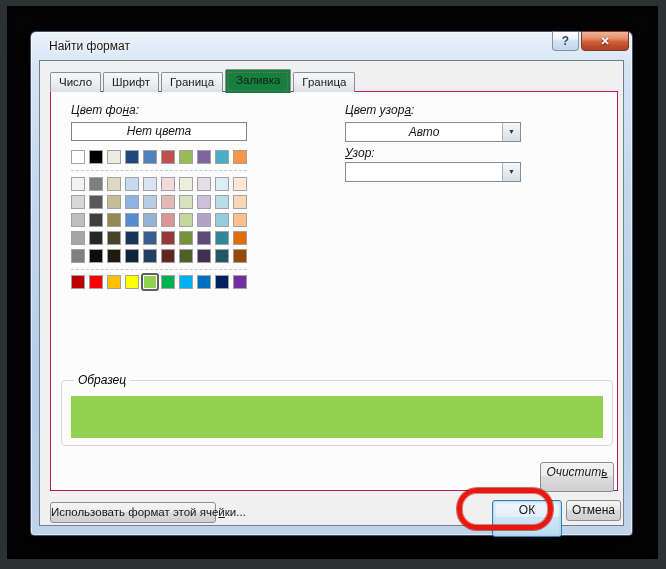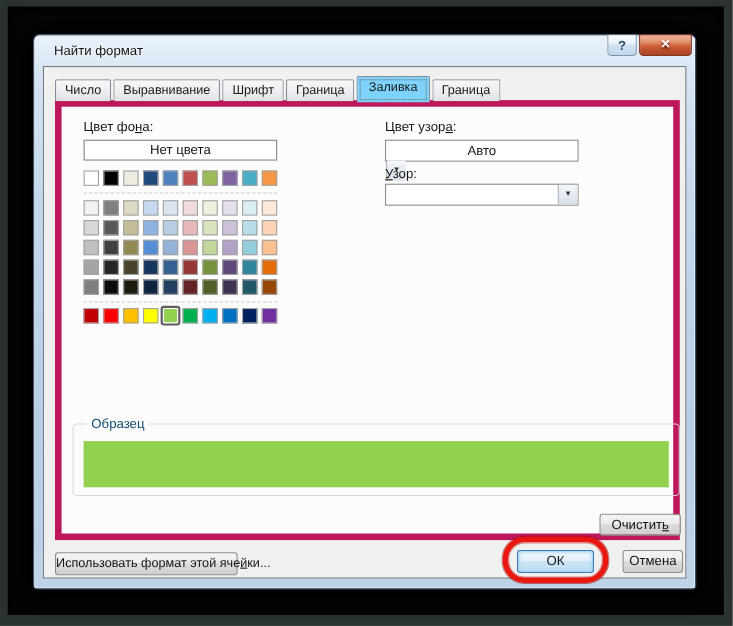--- a/index.html
+++ b/index.html
@@ -52,30 +52,30 @@
   }
   
   .tab-bar{position:absolute;left:10px;top:8px;height:23px;display:flex;align-items:flex-end;z-index:3;}
   .tab{
     height:19px;line-height:18px;padding:0 8px;margin-right:2px;
     font-size:11.5px;color:#1a1a1a;white-space:nowrap;
     background:linear-gradient(#f5f7f9,#eceef1 55%,#dde0e4);
     border:1px solid #8a8d95;border-bottom:none;border-radius:2px 2px 0 0;
   }
   .tab.active{
-    height:23px;line-height:21px;background:#7dd3fc;position:relative;z-index:4;
+    height:23px;line-height:21px;background:#15803d;position:relative;z-index:4;
     margin-bottom:-1px;padding:0 10px;
   }
   .tab.active::after{
     content:"";position:absolute;left:2px;right:2px;top:2px;bottom:2px;
     border:1px dotted #707070;
   }
   .tabpanel{
     position:absolute;left:10px;top:30px;width:568px;height:400px;
-    background:#fcfcfc;border:6px solid #be185d;box-sizing:border-box;z-index:2;
+    background:#fcfcfc;border:1px solid #be185d;box-sizing:border-box;z-index:2;font-style:italic;
   }
   .field-label{font-size:12px;color:#161616;white-space:nowrap;}
   .ak{text-decoration:underline;}
   
   .col-left{position:absolute;left:20px;top:11px;width:176px;}
   .no-color-btn{
     margin-top:5px;width:176px;height:19px;box-sizing:border-box;
     background:#ffffff;border:1px solid #848484;
     font-size:12px;text-align:center;line-height:17px;color:#161616;cursor:default;
   }
@@ -97,43 +97,43 @@
   }
   .fill-effects-btn{left:20px;top:211px;width:114px;height:20px;line-height:18px;font-size:11.5px;}
   .more-colors-btn{left:144px;top:211px;width:98px;height:20px;line-height:18px;font-size:11.5px;}
   
   .lbl-pattern-color{position:absolute;left:294px;top:11px;}
   .lbl-pattern{position:absolute;left:294px;top:54px;}
   .combo{
     position:absolute;left:294px;width:176px;height:20px;box-sizing:border-box;
     background:#fff;border:1px solid #898c92;display:flex;cursor:default;
   }
-  .combo-1{top:30px;flex-direction:column;}
+  .combo-1{top:30px;}
   .combo-2{top:70px;}
   .combo-text{flex:1;font-size:12px;line-height:18px;text-align:center;color:#161616;}
   .combo-arrow{
     width:17px;border-left:1px solid #a9b1bb;
     background:linear-gradient(#f6f8fa,#e3e9f0 60%,#d6dee7);
     font-size:7px;line-height:18px;text-align:center;color:#30353c;
   }
   
   .sample-group{
     position:absolute;left:10px;top:288px;width:552px;height:66px;box-sizing:border-box;
     border:1px solid #d7d7db;border-radius:4px;
   }
   .sample-group-label{
     position:absolute;left:12px;top:-8px;background:#fcfcfc;padding:0 4px;
-    font-size:12px;color:#0c4a6e;
+    font-size:12px;color:#000000;
   }
   .sample-fill{position:absolute;left:9px;top:15px;width:532px;height:42px;}
-  .clear-btn{left:489px;top:370px;width:74px;height:20px;line-height:18px;text-align:center;}
+  .clear-btn{left:489px;top:370px;width:74px;height:30px;line-height:18px;text-align:center;}
   
   .use-format-btn{left:10px;top:441px;width:166px;height:21px;line-height:19px;font-size:11.5px;}
   .ok-btn{
-    left:430px;top:439px;width:70px;height:21px;line-height:19px;
+    left:452px;top:439px;width:70px;height:37px;line-height:19px;
     border:1px solid #3a7ab0;
     background:linear-gradient(#f0f7fc,#e3f0f9 45%,#cde6f5 46%,#bcdcf1);
     box-shadow:inset 0 0 3px 1px #9fd4f2;
   }
   .cancel-btn{left:526px;top:439px;width:55px;height:21px;line-height:19px;}
   .red-oval{
     position:absolute;left:417px;top:427px;width:96px;height:42px;box-sizing:border-box;
     border:5px solid #e8170f;border-radius:20px;z-index:9;pointer-events:none;
     box-shadow:0 0 0 1px rgba(150,10,5,.55), inset 0 0 0 1px rgba(190,25,15,.5);
   }
@@ -149,21 +149,20 @@
     <span>?</span>
   </div>
   <div class="win-btn close-btn">
     <span>✕</span>
   </div>
 
   <div class="dialog">
 
     <div class="tab-bar">
         <div class="tab"><span>Число</span></div>
-        <div class="tab"><span>Выравнивание</span></div>
         <div class="tab"><span>Шрифт</span></div>
         <div class="tab"><span>Граница</span></div>
         <div class="tab active"><span>Заливка</span></div>
         <div class="tab"><span>Граница</span></div>
       </div>
 
     <div class="tabpanel">
 
       <div class="col-left">
         <div class="field-label"><span>Цвет фо</span><span class="ak">н</span><span>а:</span></div>

